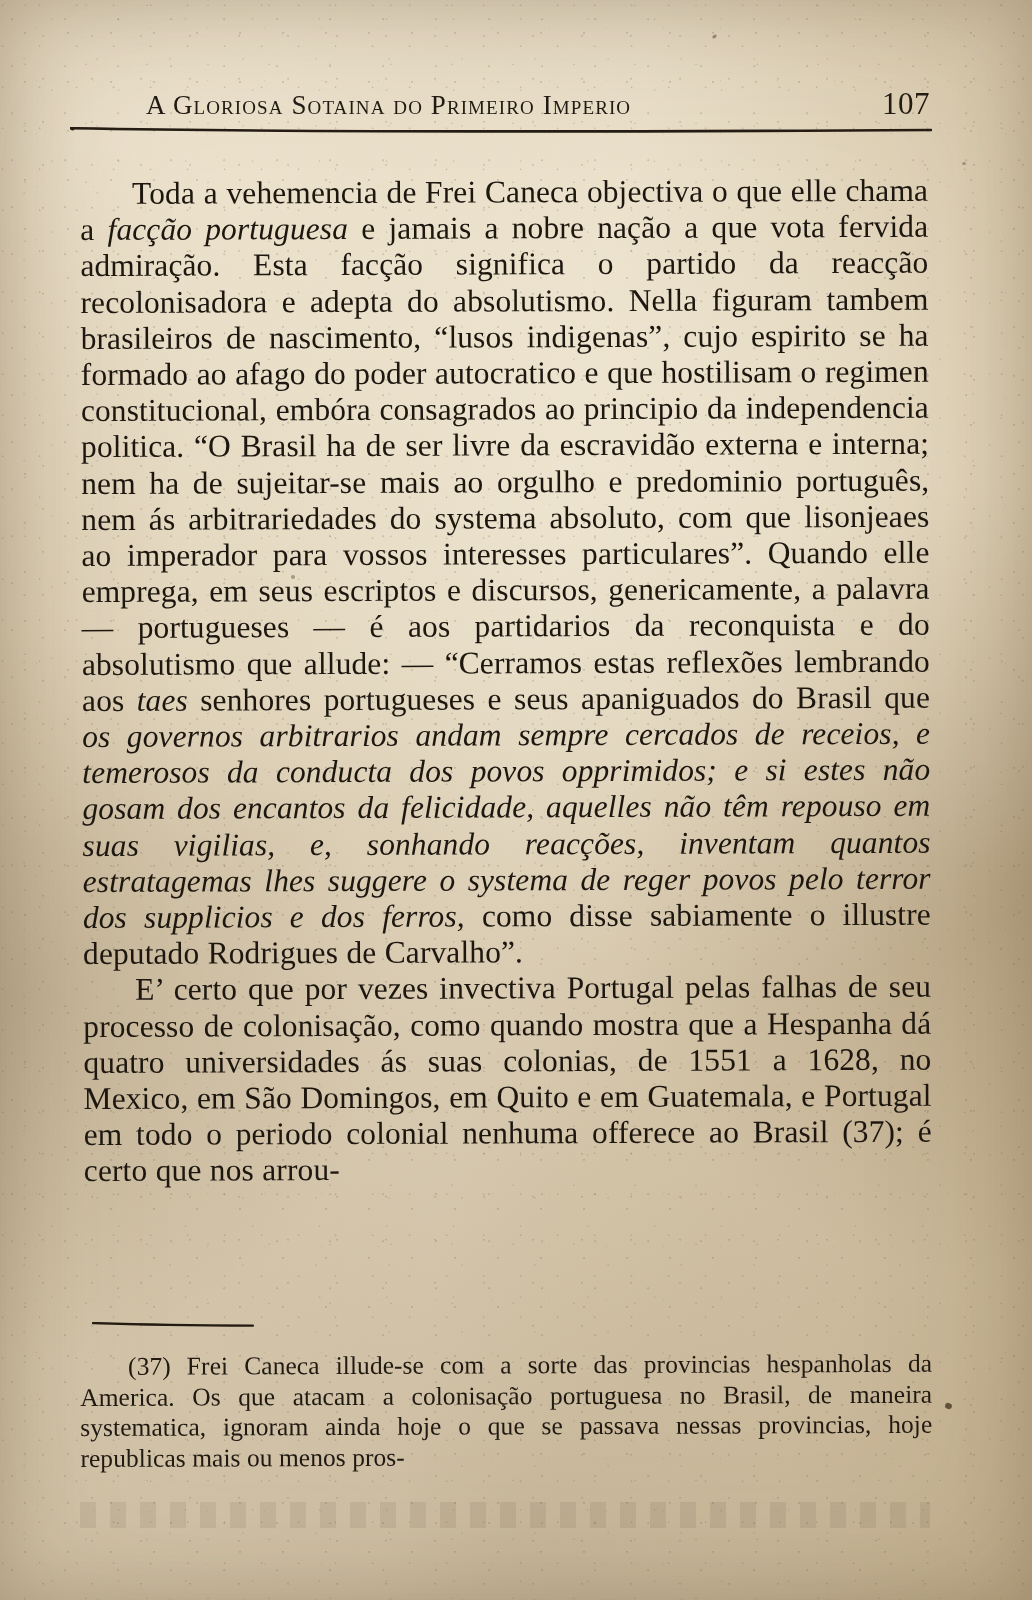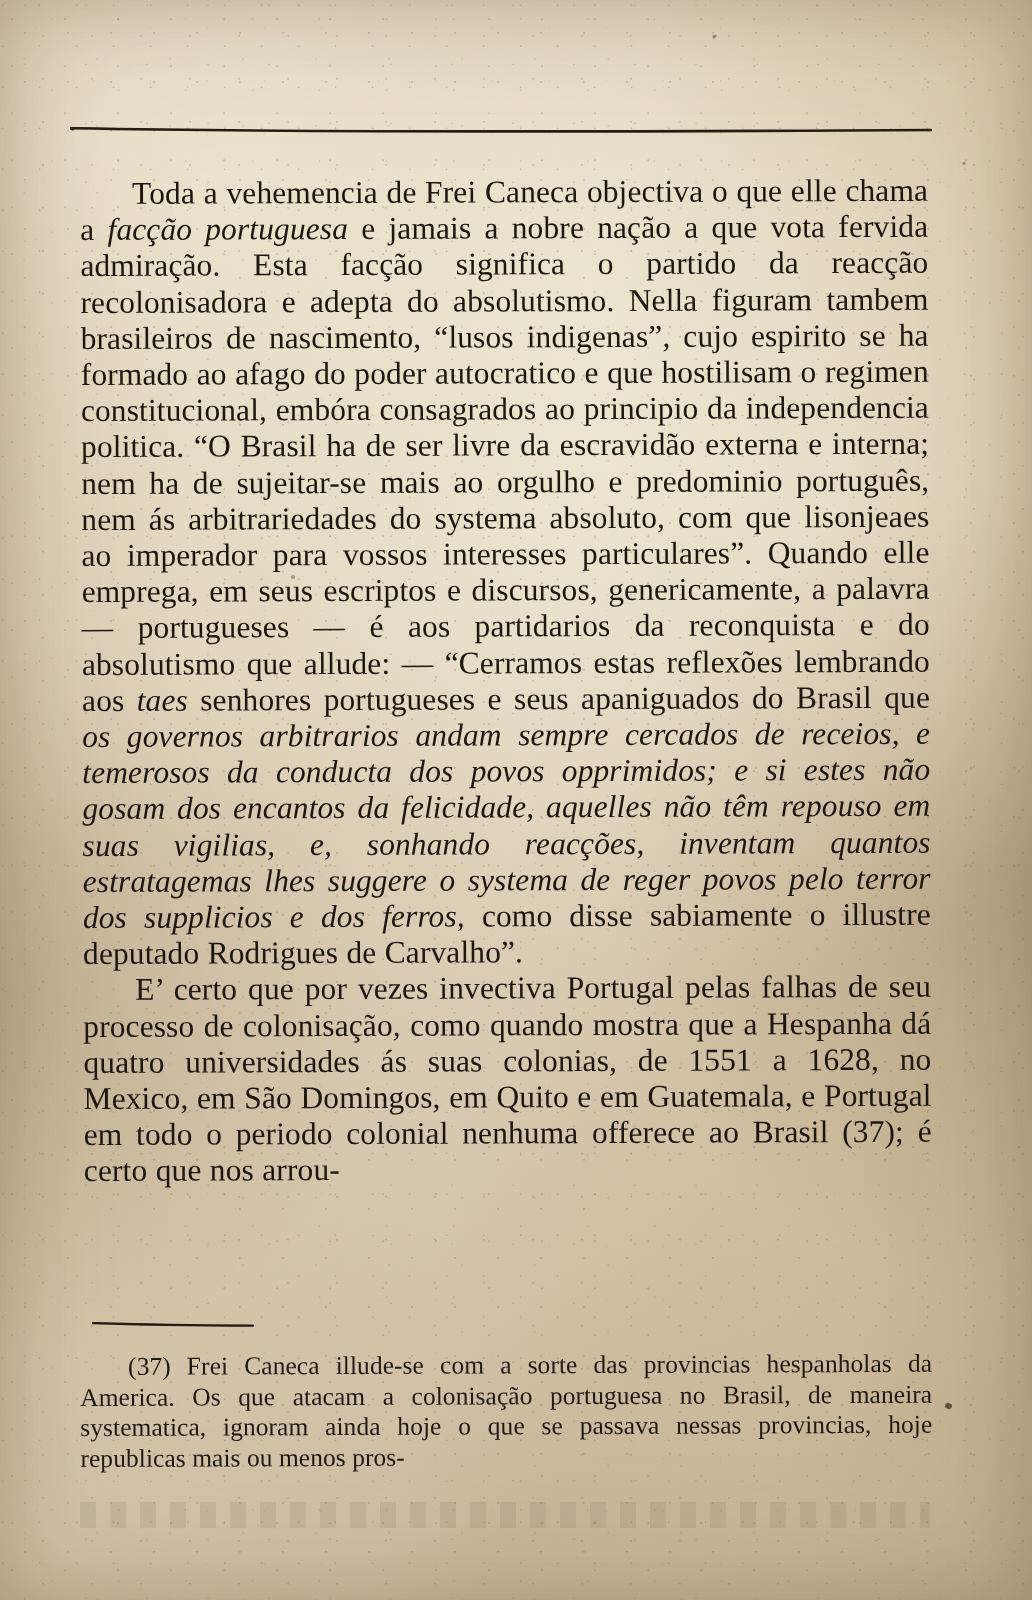--- a/index.html
+++ b/index.html
@@ -172,20 +172,24 @@
 </style>
 </head>
 <body>
 
 <div id="page">
 
   <div id="grain"></div>
 
   <div class="content">
 
+    <div class="running-head">
+      <span class="head-title">A Gloriosa Sotaina do Primeiro Imperio</span>
+      <span class="head-folio">107</span>
+    </div>
 
     <div class="head-rule">
       <svg viewBox="0 0 862 6" preserveAspectRatio="none" aria-hidden="true">
         <path d="M1,1.2 C180,4.4 500,5.2 861,3.0" stroke="#241c13" stroke-width="2.6" fill="none" stroke-linecap="round"></path>
         <circle cx="2.5" cy="1.4" r="2.1" fill="#241c13"></circle>
       </svg>
     </div>
 
     <div class="body-block skew">
 

